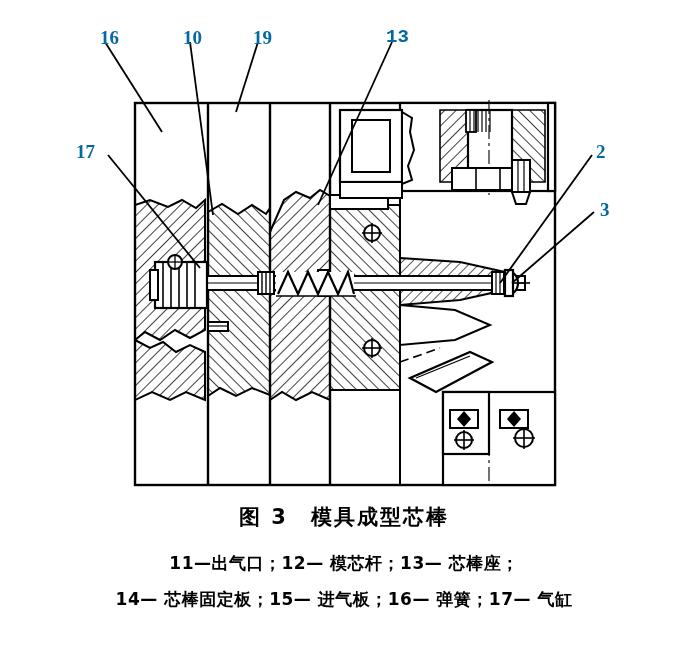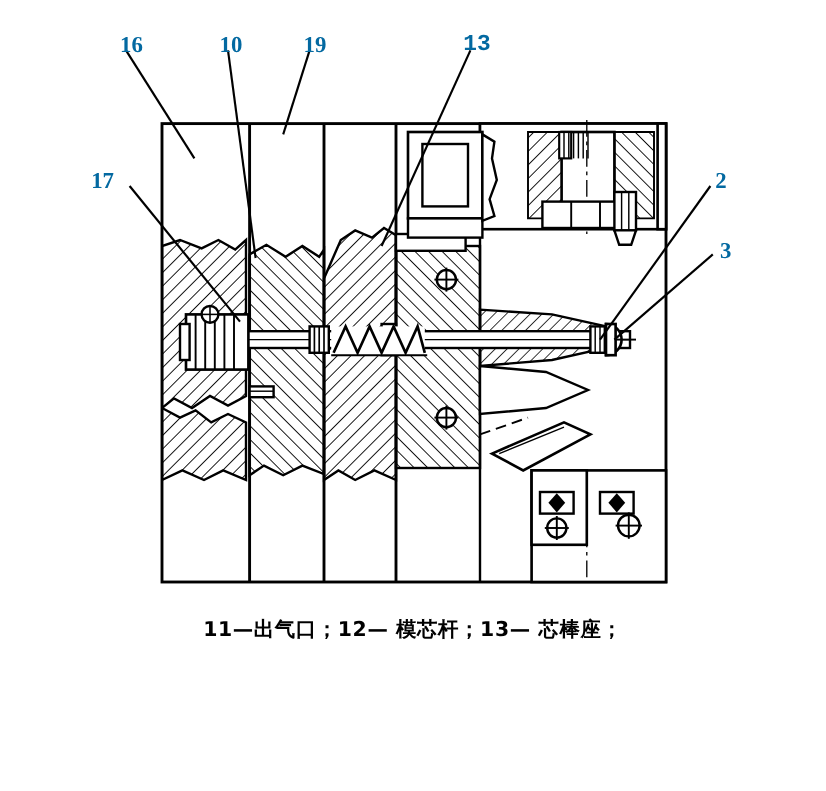--- a/index.html
+++ b/index.html
@@ -244,16 +244,18 @@
     <div class="callout" style="left:100px;top:28px;">16</div>
     <div class="callout" style="left:183px;top:28px;">10</div>
     <div class="callout" style="left:253px;top:28px;">19</div>
     <div class="callout" style="left:386px;top:28px;font-family:Liberation Mono, monospace;">13</div>
     <div class="callout" style="left:76px;top:142px;">17</div>
     <div class="callout" style="left:596px;top:142px;">2</div>
     <div class="callout" style="left:600px;top:200px;">3</div>
   </div>
 
   <div id="caption">
+    <div class="cap-title">图 3　模具成型芯棒</div>
     <div class="cap-line">11—出气口；12— 模芯杆；13— 芯棒座；</div>
+    <div class="cap-line">14— 芯棒固定板；15— 进气板；16— 弹簧；17— 气缸</div>
   </div>
 
 </div>
 
 </body></html>

